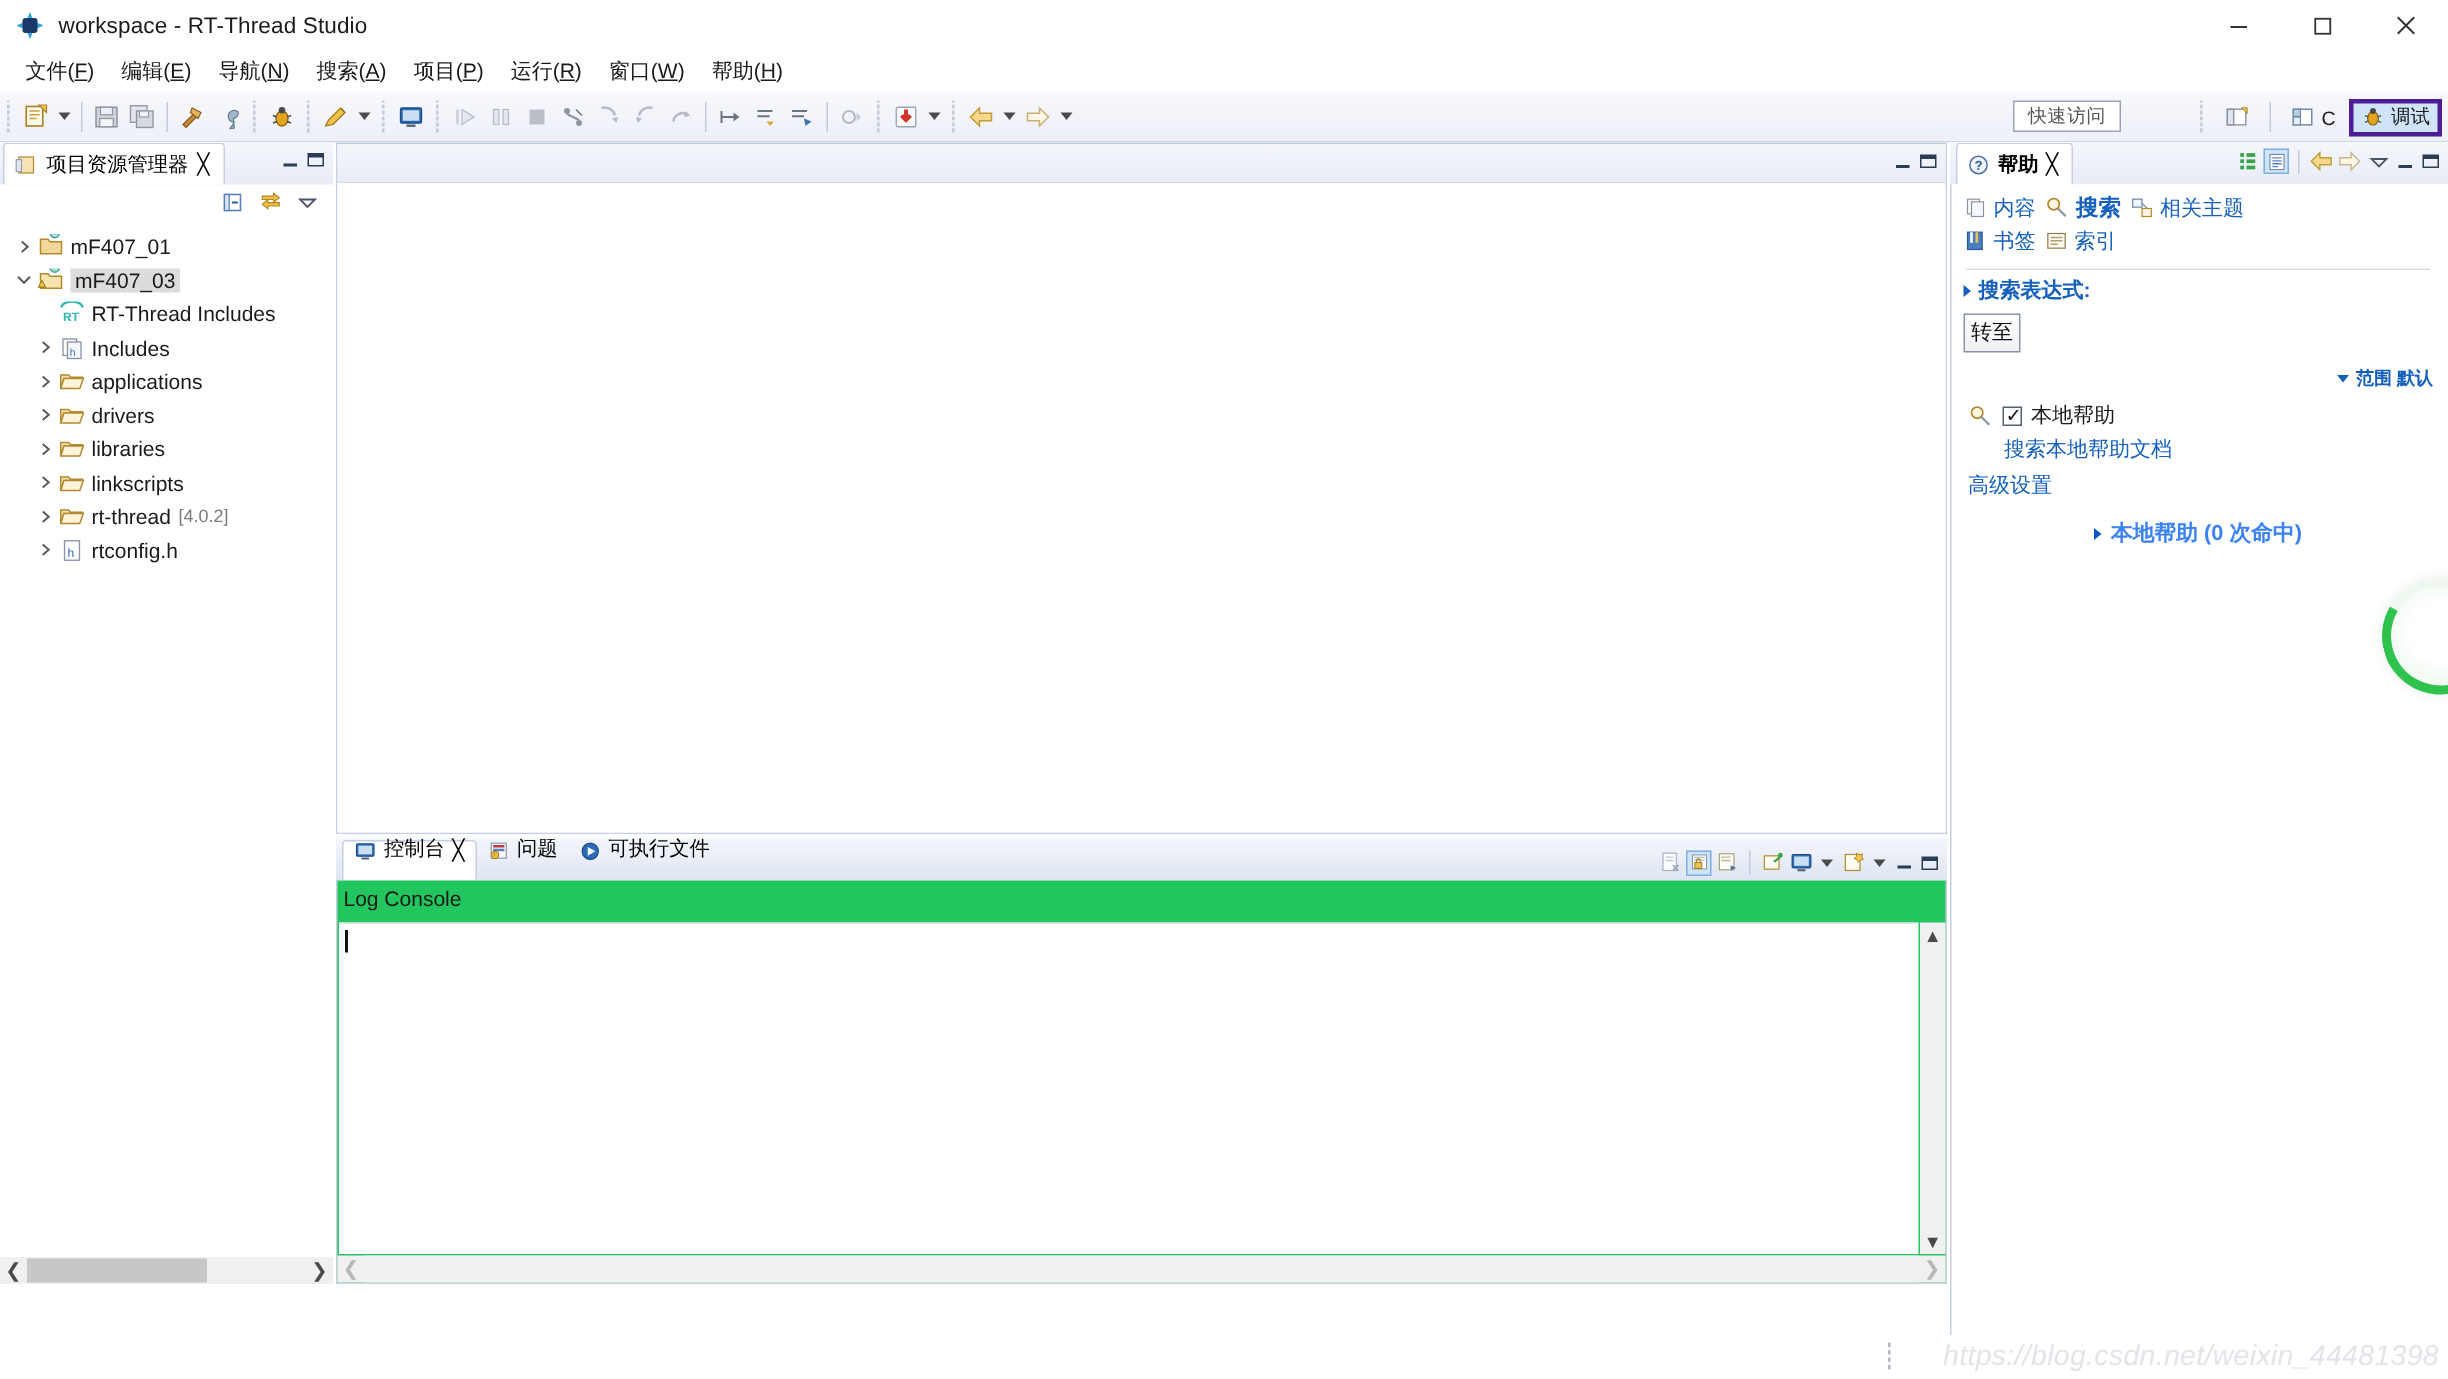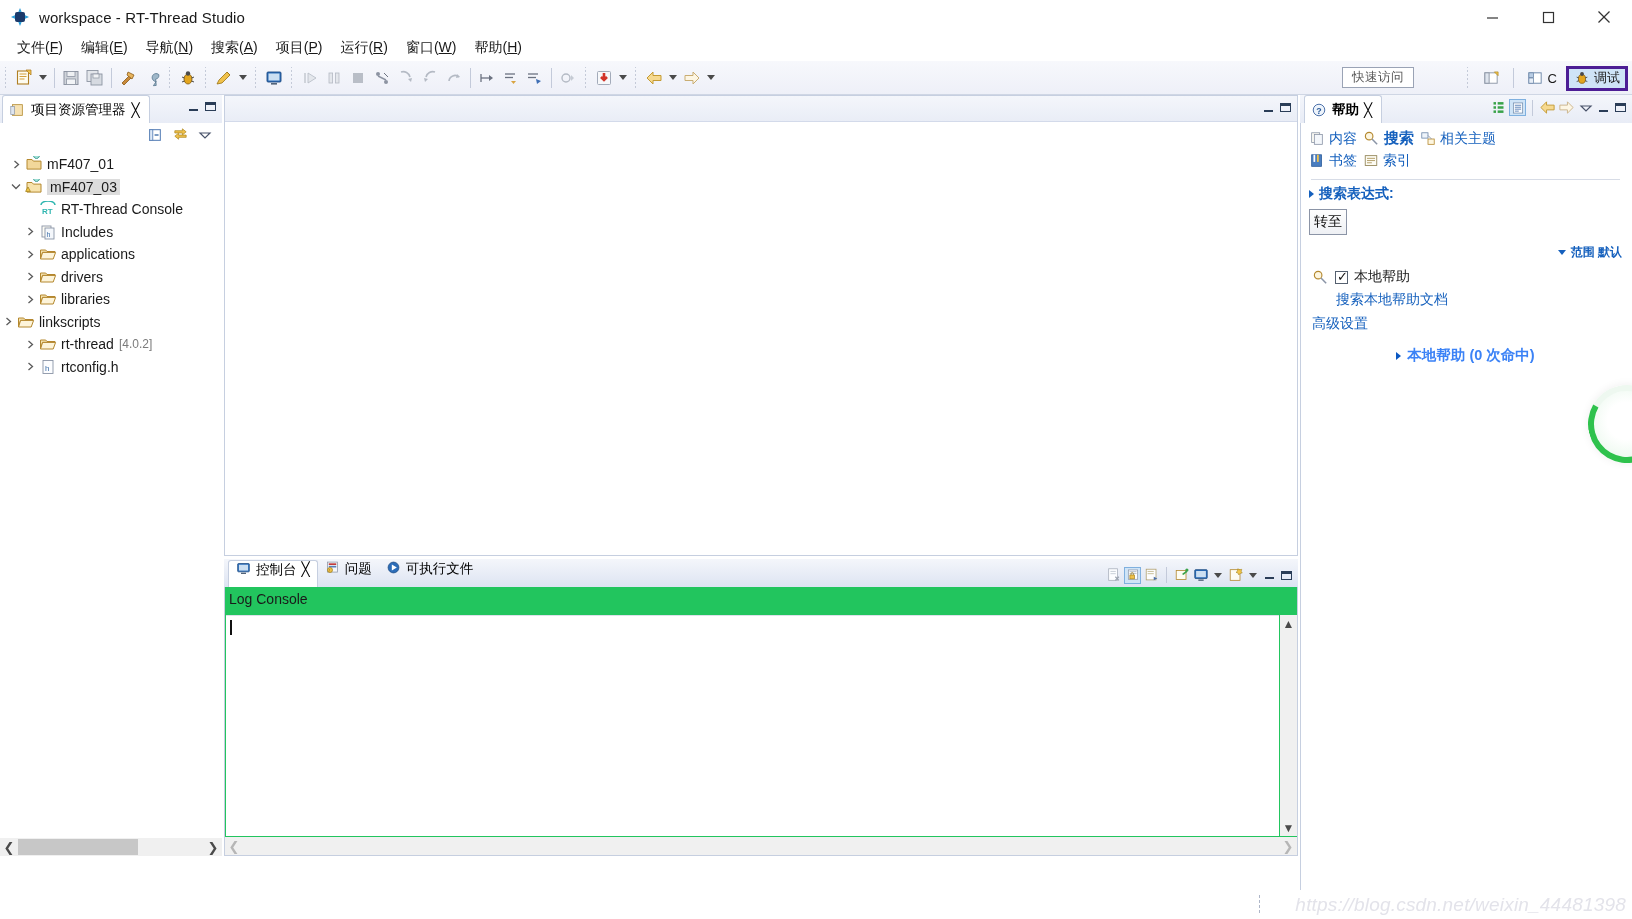--- a/index.html
+++ b/index.html
@@ -108,21 +108,21 @@
   
   #editor { left:224px; top:95px; width:1074px; height:461px;
     background:#fff; border:1px solid #c6cfe0; }
   .editor-head { height:26px; background: linear-gradient(to bottom,#f4f6fb 0%,#e9edf6 100%);
     border-bottom:1px solid #d3daea; position:relative; }
   .editor-body { background:#fff; height:433px; }
 
   
   #console { left:224px; top:559px; width:1074px; height:297px; background:#fff; }
   .con-tabbar { height:28px; background: linear-gradient(to bottom,#f4f6fb 0%,#dde4f2 100%); position:relative; display:flex; align-items:flex-end; }
-  .con-tab { display:flex; align-items:flex-start; gap:5px; height:27px; padding:0 7px; font-size:13.5px; }
+  .con-tab { display:flex; align-items:flex-end; gap:5px; height:27px; padding:12px 7px; font-size:13.5px; }
   .con-tab.active { background:#fff; border:1px solid #c6cfe0; border-bottom:none;
      border-top-left-radius:3px; border-top-right-radius:3px; }
   .con-body { border:1px solid #c6cfe0; border-top:none; height:269px; background:#22c55e; position:relative; }
   .con-title { font-size:14px; color:#1a1a1a; padding:4px 0 3px 4px; }
   .con-text { position:absolute; left:1px; top:28px; right:18px; bottom:19px; background:#fff; border-top:1px solid #dde1ea; }
   .caret { position:absolute; left:4px; top:4px; width:1.5px; height:15px; background:#111; }
   .vscroll { position:absolute; right:0; top:28px; bottom:19px; width:17px; background:#f0f0f0; }
   .vs-arrow { width:17px; height:17px; display:flex; align-items:center; justify-content:center; color:#4a4a4a; font-size:12px; }
 
   
@@ -483,21 +483,21 @@
         <span class="tlabel">mF407_03</span>
       </div>
 
       <div class="tnode" style="padding-left:38px">
         <span class="ticon">
           <svg width="18" height="16" viewBox="0 0 18 16">
               <path d="M2 4 a7 4 0 0 1 14 0" fill="none" stroke="#2fb6b0" stroke-width="1.5"></path>
               <text x="3" y="13" font-size="8" fill="#2fb6b0" font-family="sans-serif" font-weight="bold">RT</text>
             </svg>
         </span>
-        <span class="tlabel">RT-Thread Console</span>
+        <span class="tlabel">RT-Thread Includes</span>
       </div>
 
       <div class="tnode" style="padding-left:22px">
         <span class="tarrow">
           <svg width="9" height="9" viewBox="0 0 9 9">
               <path d="M2.5 1 L6.5 4.5 L2.5 8" fill="none" stroke="#5a5a5a" stroke-width="1.3"></path>
             </svg>
         </span>
         <span class="ticon">
           <svg width="18" height="16" viewBox="0 0 18 16">
@@ -547,21 +547,21 @@
         </span>
         <span class="ticon">
           <svg width="18" height="16" viewBox="0 0 18 16">
               <path d="M1.5 4 h5.2 l1.3 1.5 h8 v.9 H3.6 L1.5 13z" fill="#f6e3b0" stroke="#b4882e" stroke-width="1"></path>
               <path d="M3.6 6.4 h13 L14.2 13 H1.5z" fill="#fdf4da" stroke="#b4882e" stroke-width="1"></path>
             </svg>
         </span>
         <span class="tlabel">libraries</span>
       </div>
 
-      <div class="tnode" style="">
+      <div class="tnode" style="padding-left:22px">
         <span class="tarrow">
           <svg width="9" height="9" viewBox="0 0 9 9">
               <path d="M2.5 1 L6.5 4.5 L2.5 8" fill="none" stroke="#5a5a5a" stroke-width="1.3"></path>
             </svg>
         </span>
         <span class="ticon">
           <svg width="18" height="16" viewBox="0 0 18 16">
               <path d="M1.5 4 h5.2 l1.3 1.5 h8 v.9 H3.6 L1.5 13z" fill="#f6e3b0" stroke="#b4882e" stroke-width="1"></path>
               <path d="M3.6 6.4 h13 L14.2 13 H1.5z" fill="#fdf4da" stroke="#b4882e" stroke-width="1"></path>
             </svg>

